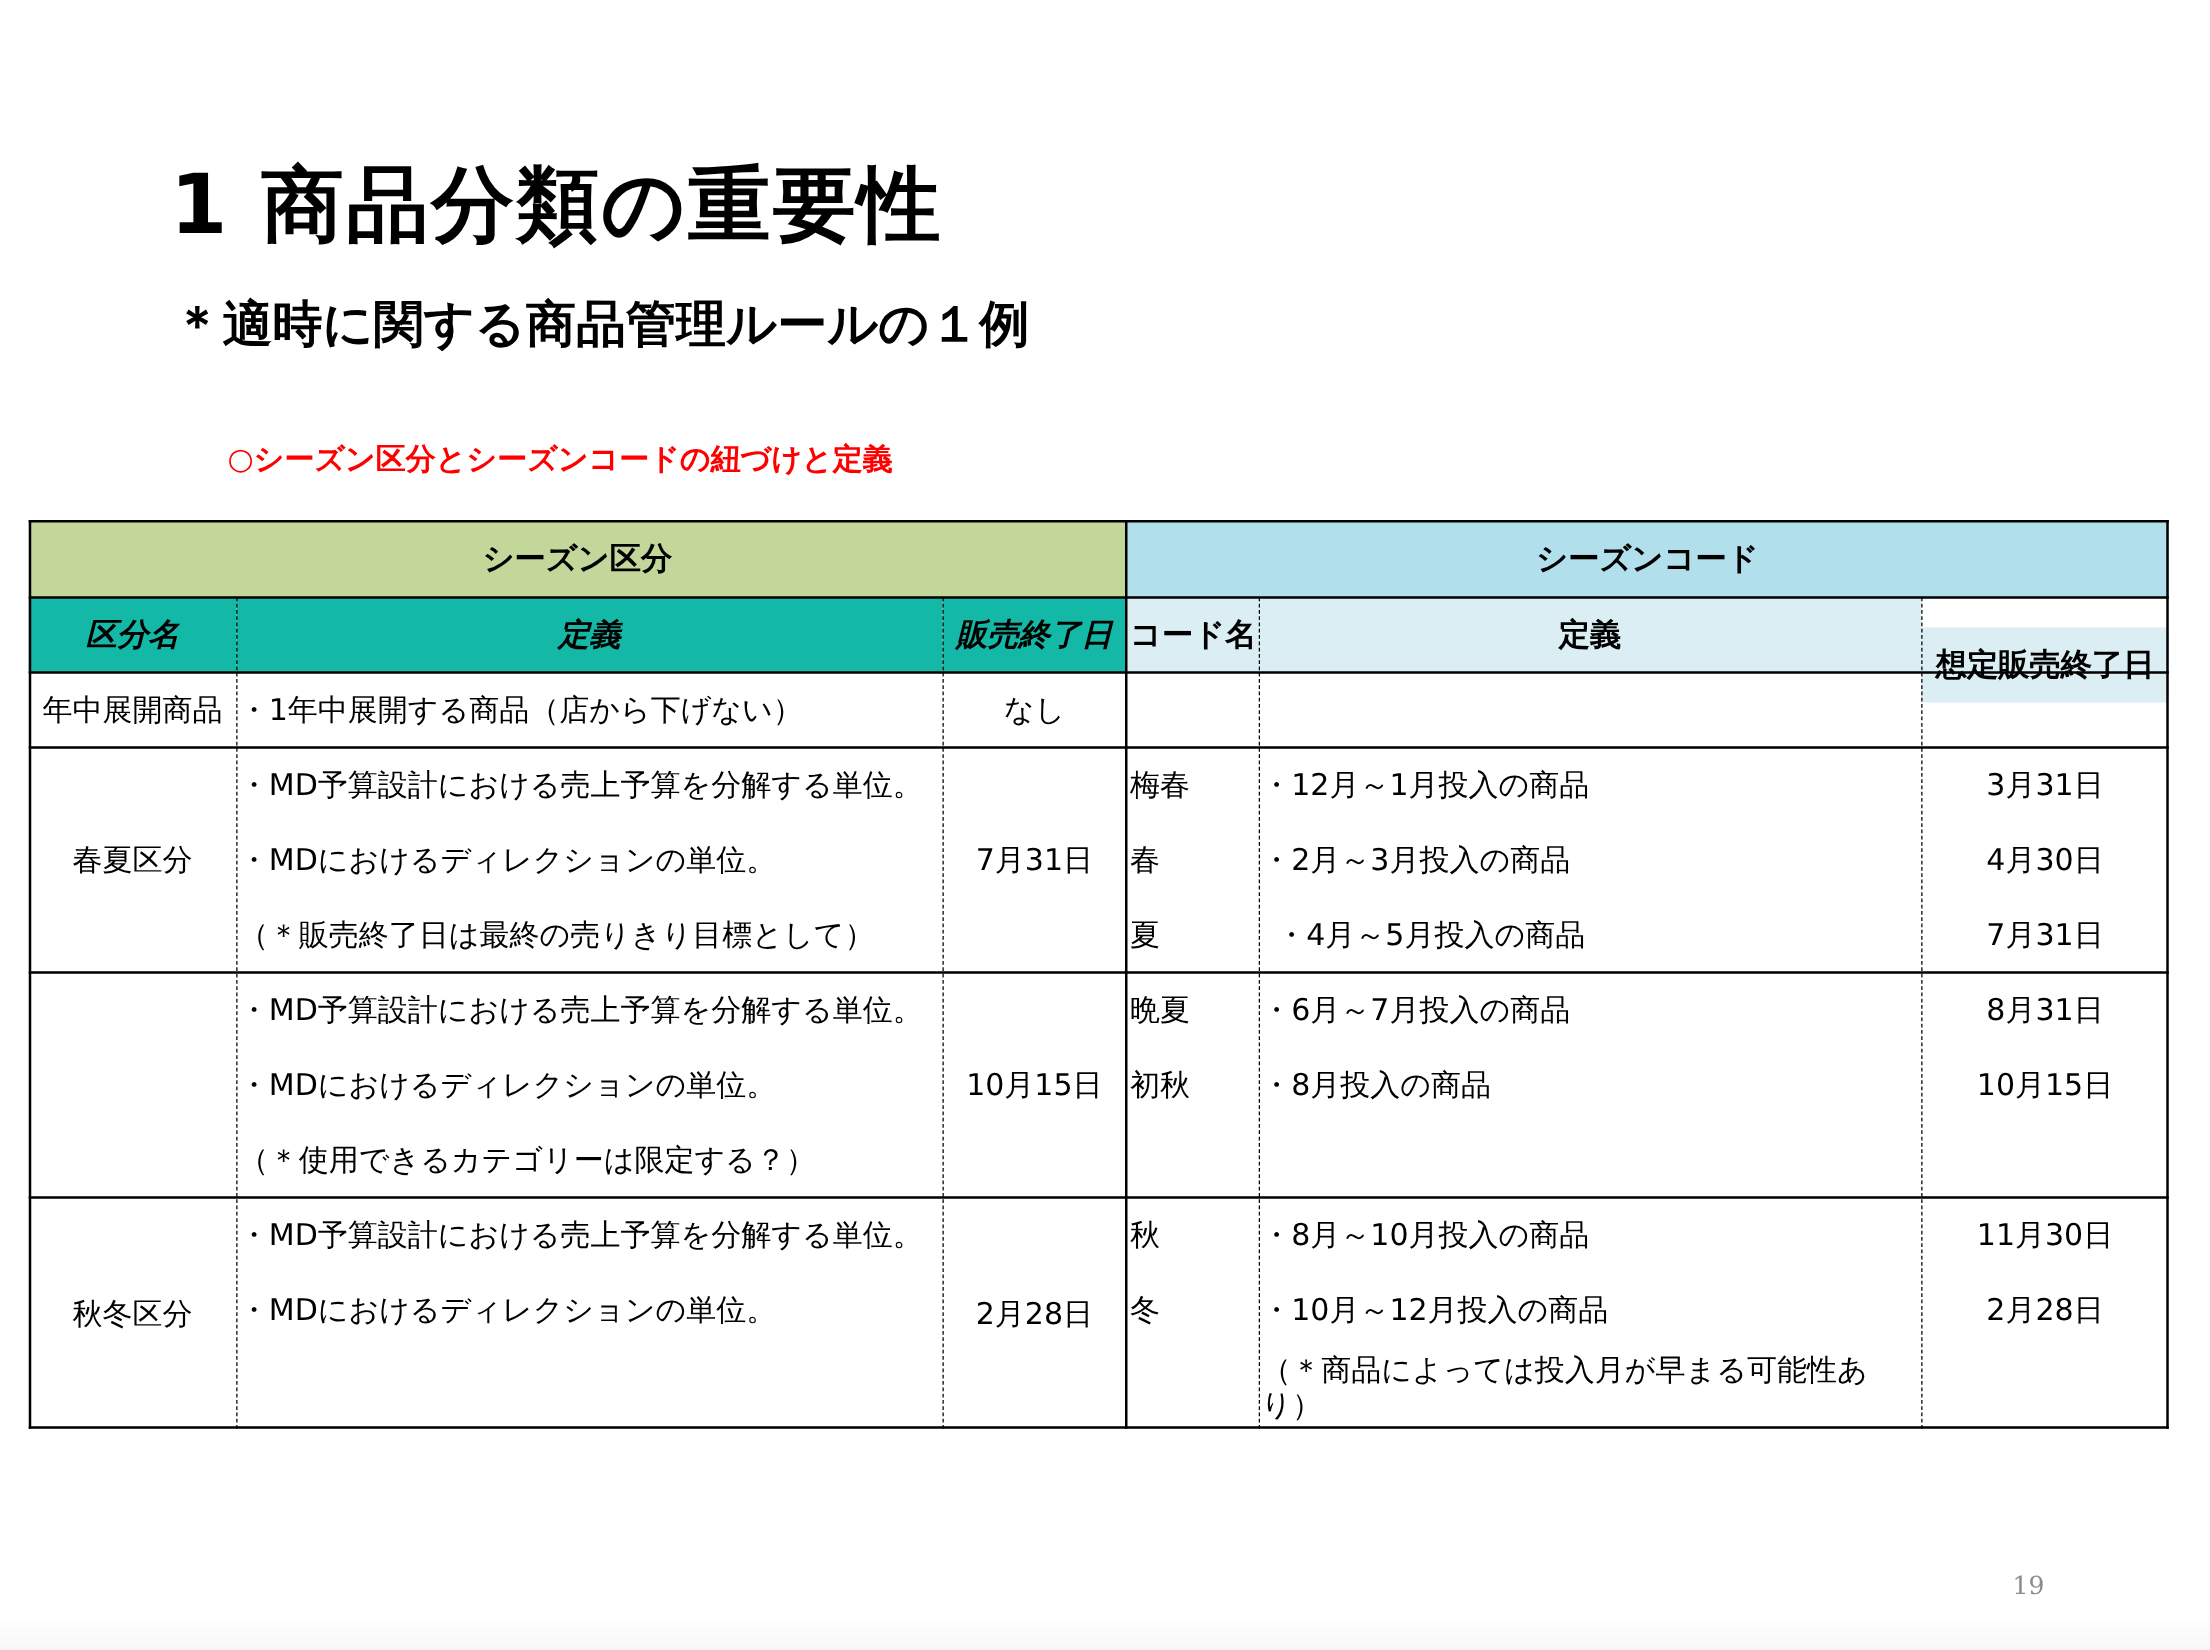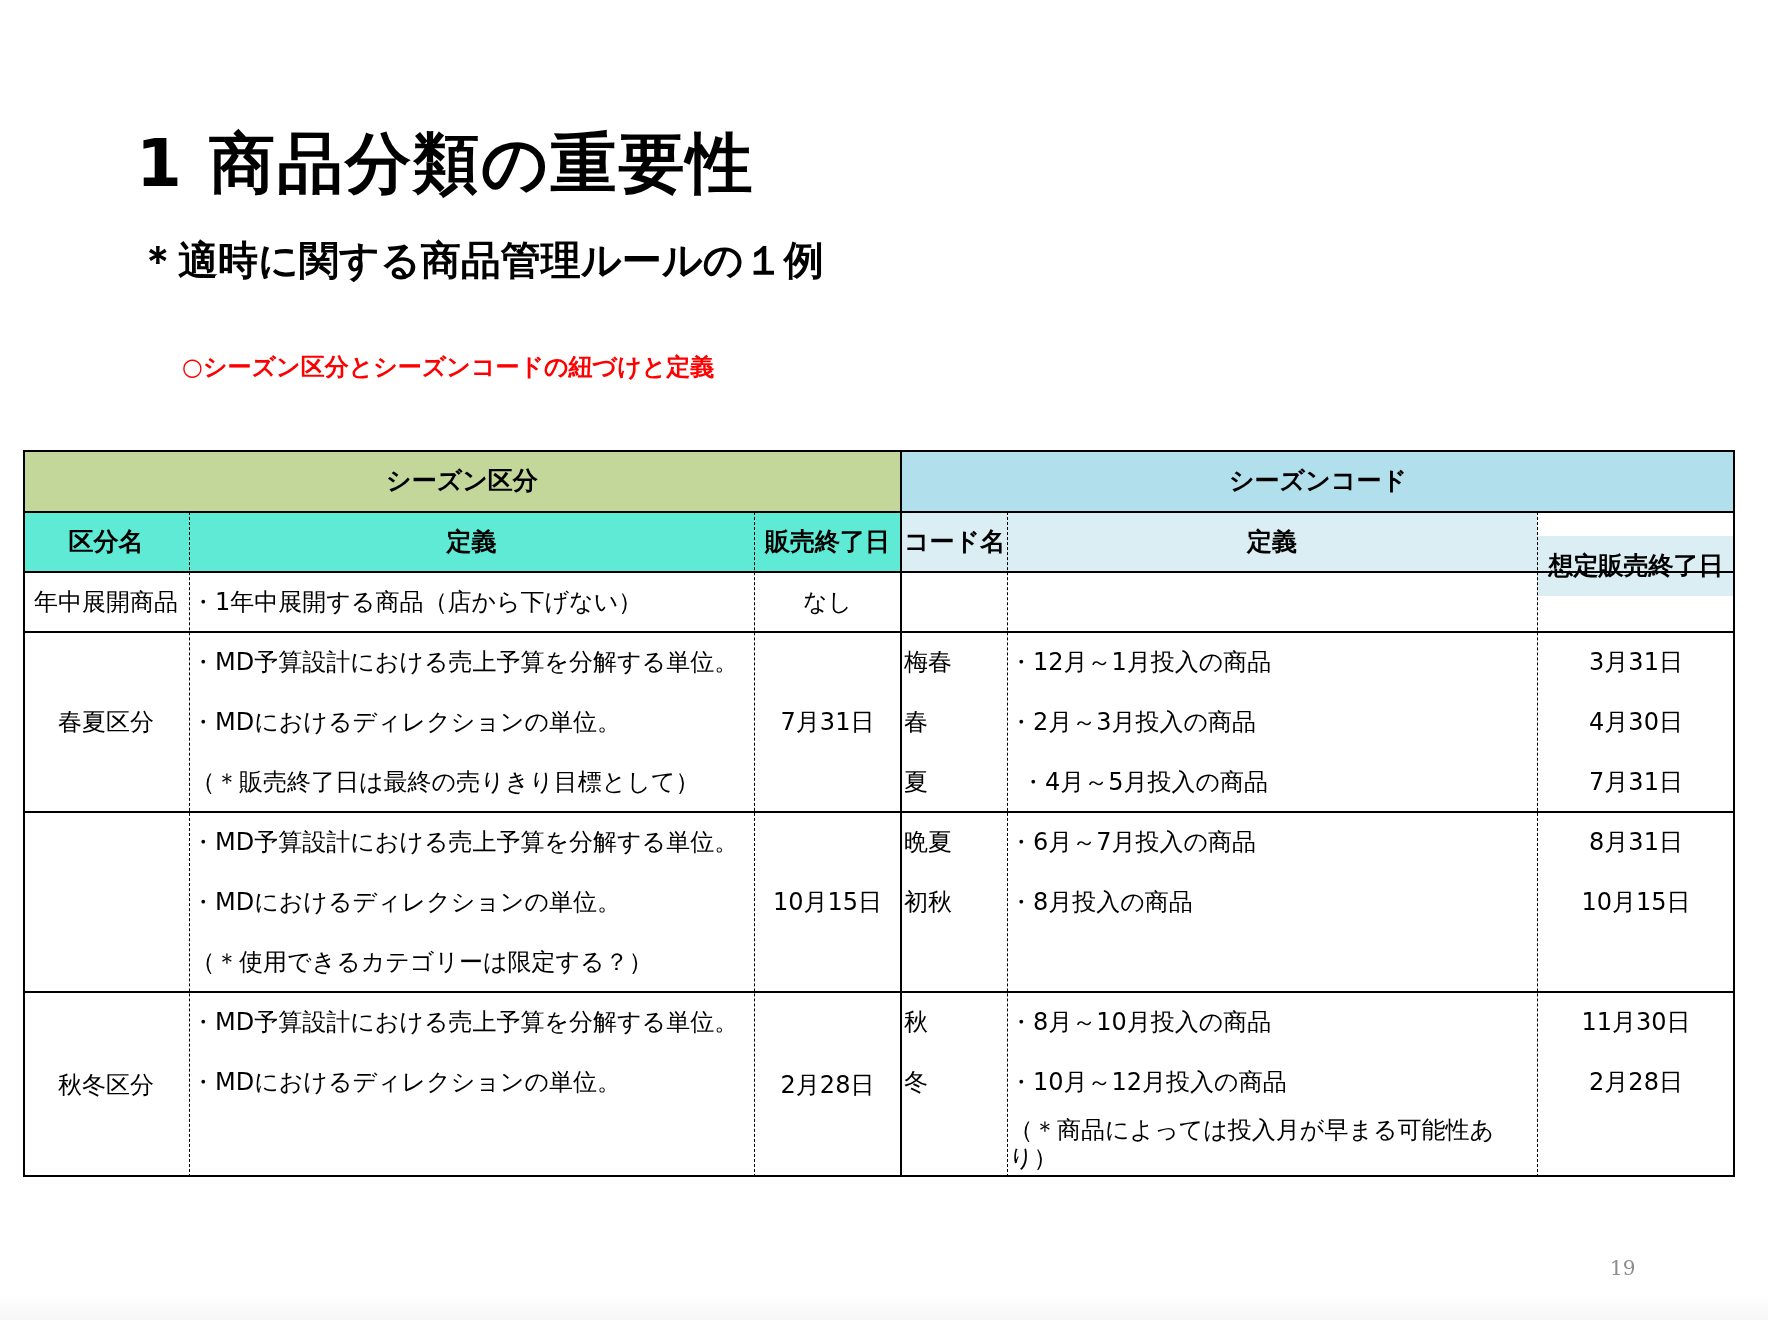--- a/index.html
+++ b/index.html
@@ -23,33 +23,33 @@
     font-size:40px; font-weight:bold; white-space:nowrap; line-height:56px;
   }
   .note {
     position:absolute; left:182px; top:352px;
     font-size:24px; font-weight:bold; color:#ff0000; line-height:31px;
     width:580px;
   }
   .note span { display:block; white-space:nowrap; }
 
   .tbl {
-    position:absolute; left:23px; top:450px; width:1712px; height:727px;
+    position:absolute; left:23px; top:416px; width:1712px; height:727px;
   }
   .cell {
     position:absolute; box-sizing:border-box;
     font-size:24px; line-height:30px;
   }
   .hline { position:absolute; left:0; width:1712px; height:0; border-top:2px solid #000; }
   .vsolid { position:absolute; width:0; border-left:2px solid #000; }
   .vdot { position:absolute; width:0; border-left:1px dashed #000; }
 
   .grp-green { background:#c4d79b; }
   .grp-blue { background:#b1dfeb; }
-  .sub-green { background:#5eead4; }
+  .sub-green { background:#14b8a6;font-style:italic; }
   .sub-blue { background:#daeef3; }
 
   .hdr {
     display:flex; align-items:center; justify-content:center;
     font-weight:bold; font-size:25px;
   }
   .center { display:flex; align-items:center; justify-content:center; text-align:center; }
   .line { position:absolute; white-space:nowrap; font-size:24px; line-height:30px; }
   .pageno {
     position:absolute; left:1610px; top:1256px; font-size:20px; color:#8c8c8c;

